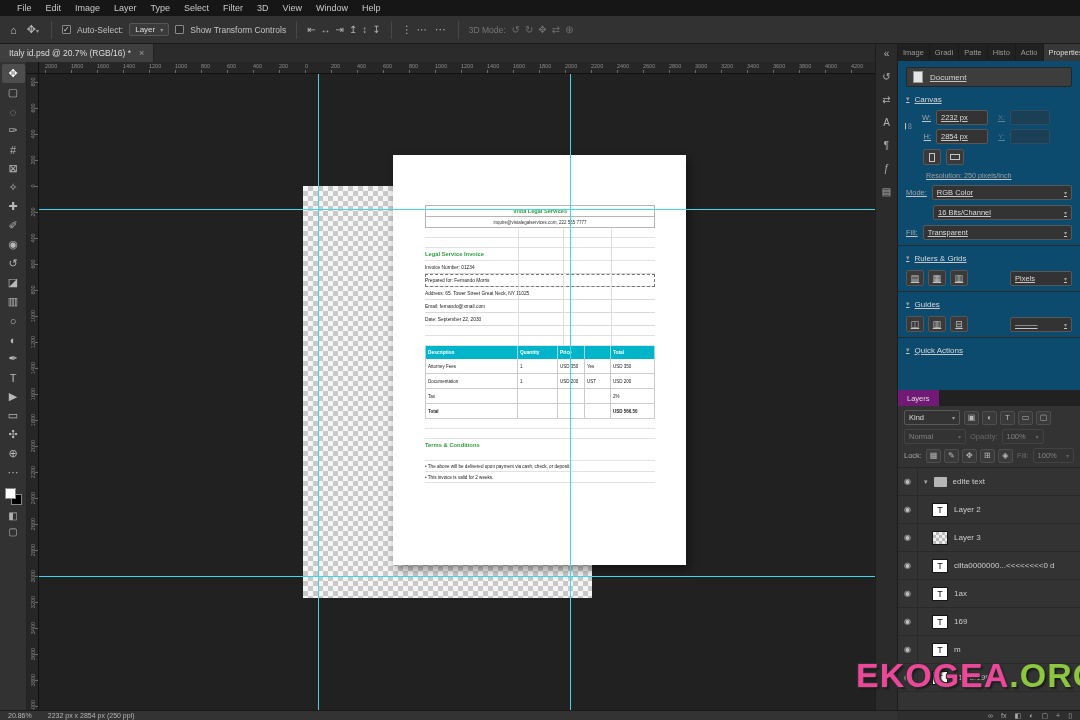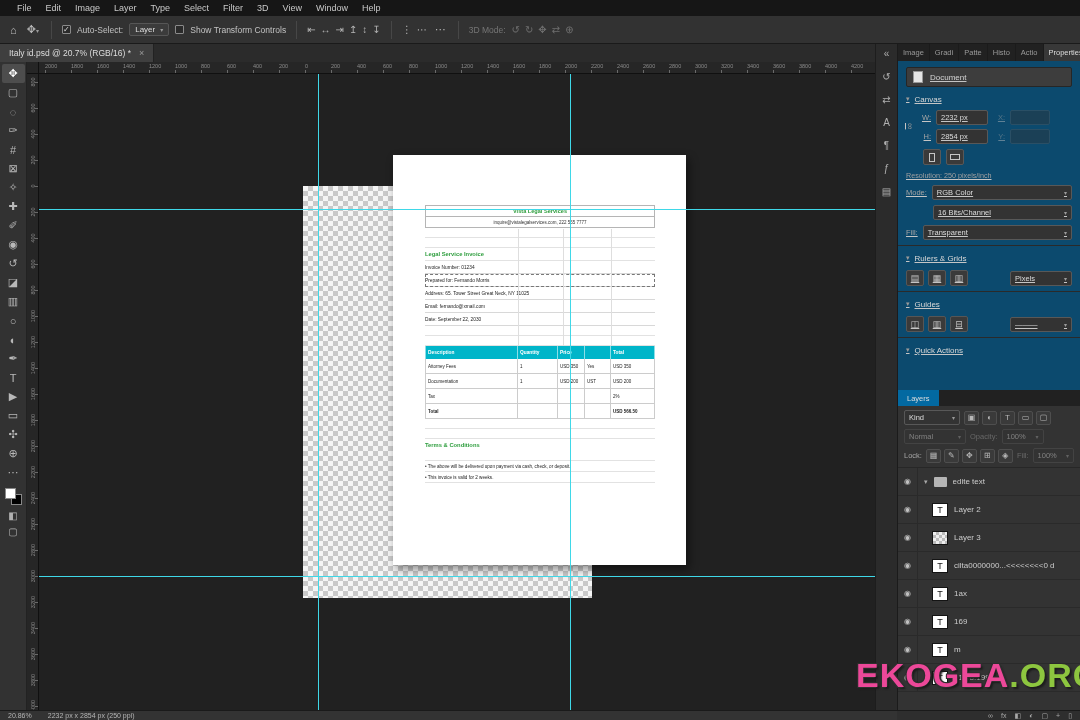--- a/index.html
+++ b/index.html
@@ -124,31 +124,31 @@
   .fld{background:#333;border:1px solid #585858;border-radius:2px;padding:1px 4px;color:#ddd;
     font-size:7.5px;display:flex;align-items:center;justify-content:space-between;gap:4px;height:15px;}
   .fld .arr{font-size:6px;color:#9a9a9a;}
   .fld.empty{opacity:.4;}
   .orient-row{display:flex;gap:5px;margin:5px 0 0 17px;}
   .orient-btn{width:18px;height:16px;border:1px solid #585858;border-radius:2px;background:#3a3a3a;
     display:flex;align-items:center;justify-content:center;}
   .orient-btn i{display:block;border:1px solid #c5c5c5;}
   .orient-p{width:6px;height:9px;}
   .orient-l{width:10px;height:6px;}
-  .res-text{color:#a0a0a0;font-size:7.2px;margin-top:6px;}
+  .res-text{color:#a0a0a0;font-size:7.2px;margin-top:6px;margin-left:20px;}
   .prop-row{display:flex;align-items:center;gap:5px;margin-top:5px;}
   .prop-row .grow{flex:1;}
   .icon-row{display:flex;align-items:center;gap:4px;margin-top:4px;}
   .icon-btn{width:18px;height:16px;border:1px solid #565656;border-radius:2px;background:#3a3a3a;
     display:flex;align-items:center;justify-content:center;color:#c2c2c2;font-size:9px;}
   .icon-row .fld{margin-left:auto;}
 
   
   #layers-header{height:16px;background:#212121;display:flex;align-items:stretch;}
-  #layers-tab{background:#0369a1;color:#ddd;font-size:7.5px;display:flex;align-items:center;padding:0 9px;}
+  #layers-tab{background:#701a75;color:#ddd;font-size:7.5px;display:flex;align-items:center;padding:0 9px;}
   #layers-controls{background:#333;padding:4px 6px;border-bottom:1px solid #272727;}
   .lc-row{display:flex;align-items:center;gap:4px;margin-bottom:4px;}
   .lc-row:last-child{margin-bottom:0;}
   .mini-ic{width:15px;height:14px;border:1px solid #4e4e4e;border-radius:2px;background:#3a3a3a;
     display:flex;align-items:center;justify-content:center;color:#b8b8b8;font-size:8px;}
   .lc-label{color:#a5a5a5;font-size:7.5px;}
   #layers-list{background:#333;height:100%;}
   .layer-row{height:28px;display:flex;align-items:center;border-bottom:1px solid #2a2a2a;background:#333;}
   .eye{width:20px;height:100%;border-right:1px solid #2a2a2a;display:flex;align-items:center;
     justify-content:center;color:#c0c0c0;font-size:8px;flex:0 0 auto;}

